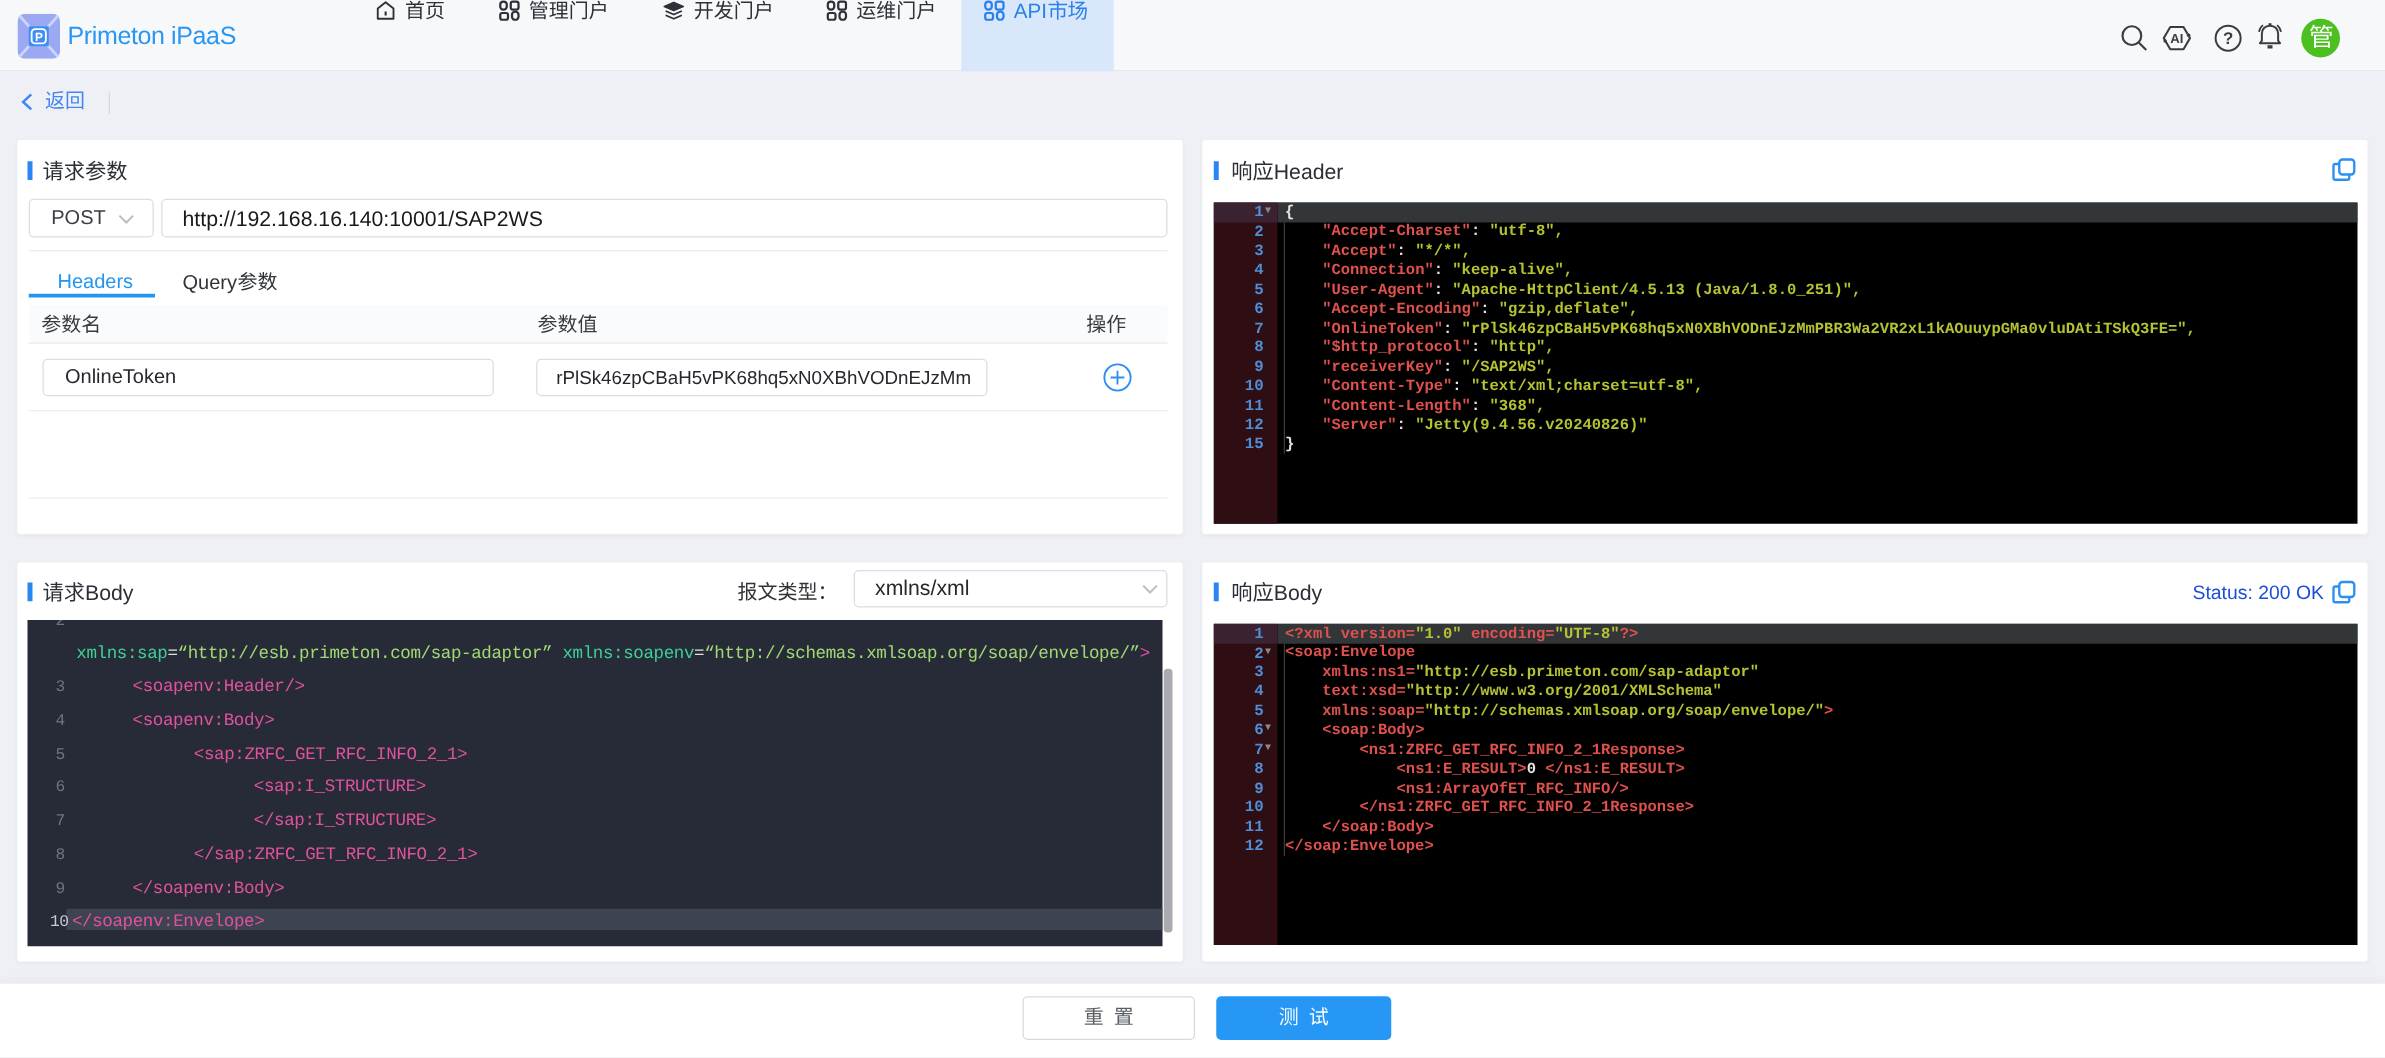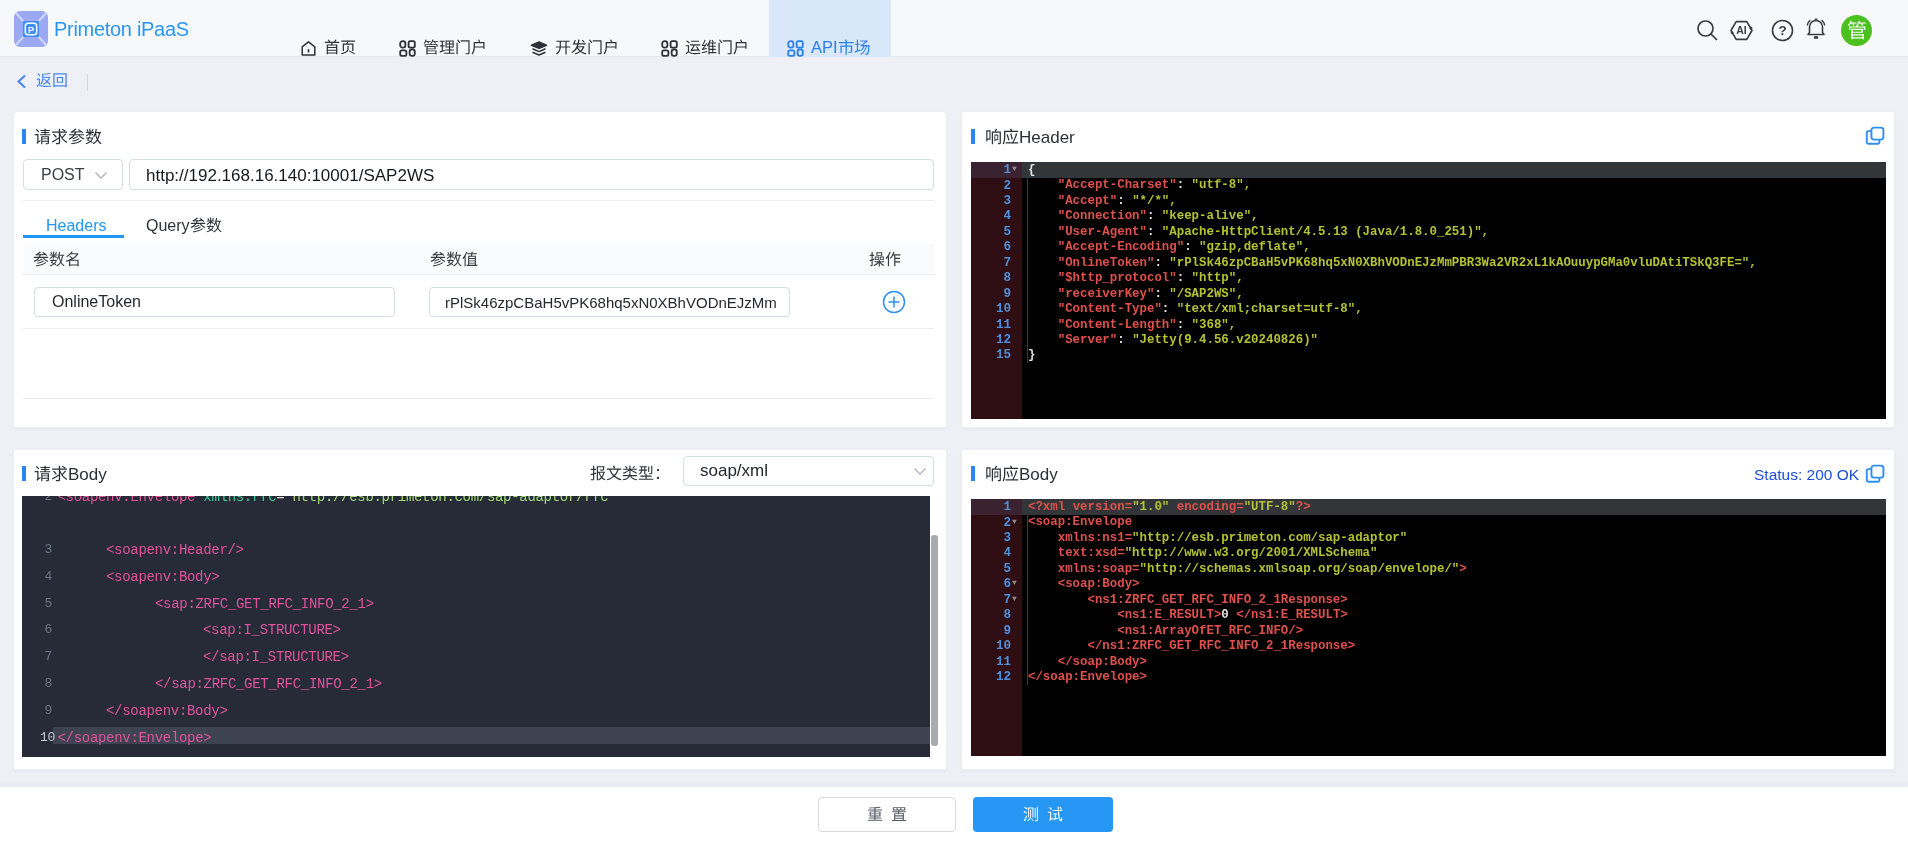--- a/index.html
+++ b/index.html
@@ -2,21 +2,21 @@
 <html><head>
 <meta charset="utf-8">
 <style>
 *{margin:0;padding:0;box-sizing:border-box}
 html,body{width:1908px;height:846px;overflow:hidden;background:#eef0f5;font-family:"Liberation Sans",sans-serif;position:relative}
 .c{width:1em;height:1em;display:inline-block;vertical-align:-0.13em;fill:currentColor;overflow:visible}
 .abs{position:absolute}
 
 #nav{position:absolute;left:0;top:0;width:1908px;height:57px;background:#f7f8fa;border-bottom:1px solid #e7e8ec}
 #logotxt{position:absolute;left:54px;top:18px;font-size:20px;font-weight:normal;color:#2a96f4;letter-spacing:-0.3px}
-.nitem{position:absolute;top:0;height:57px;display:flex;align-items:flex-end;font-size:16px;color:#2e3138}
+.nitem{position:absolute;top:0;height:57px;display:flex;align-items:flex-start;font-size:16px;color:#2e3138}
 .nitem>svg{margin-right:7px}
 #ntab{position:absolute;left:769px;top:0;width:122px;height:57px;background:#d8e7f9}
 .blue{color:#2a80ea}
 
 #back{position:absolute;left:16px;top:72px;font-size:16px;color:#4285f4;display:flex;align-items:center}
 #bkdiv{position:absolute;left:87px;top:74px;width:1px;height:17px;background:#d4d7de}
 
 .card{position:absolute;background:#fff;border:1px solid #edeff3;border-radius:3px;box-shadow:0 1px 3px rgba(40,50,70,.04)}
 .tbar{position:absolute;width:3.5px;height:15px;background:#2a86f3}
 .ttl{position:absolute;font-size:17px;color:#2b2f36;white-space:nowrap}
@@ -327,36 +327,36 @@
     </svg><svg class="c" viewBox="0 -880 1000 1000">
       <use href="#g6587"></use>
     </svg><svg class="c" viewBox="0 -880 1000 1000">
       <use href="#g7C7B"></use>
     </svg><svg class="c" viewBox="0 -880 1000 1000">
       <use href="#g578B"></use>
     </svg><svg class="c" viewBox="0 -880 1000 1000">
       <use href="#gFF1A"></use>
     </svg></div>
 <div class="inp" style="left:683px;top:456px;width:251px;height:30px"></div>
-<div class="abs" style="left:700px;top:461px;font-size:17px;color:#26282d">soap/xml</div>
+<div class="abs" style="left:700px;top:461px;font-size:17px;color:#26282d">xmlns/xml</div>
 <svg class="abs" style="left:913px;top:467px" width="14" height="9" viewBox="0 0 14 9" fill="none" stroke="#b9bdc6" stroke-width="1.6">
     <path d="M1.5 1.5 L7 7 L12.5 1.5"></path>
   </svg>
 <div class="edL" style="left:22px;top:495.5px;width:908px;height:261.5px">
  <div class="abs" style="left:31px;top:231px;width:877px;height:17px;background:#3d4350"></div>
  <div class="ln" style="top:-7px">2</div>
  <div class="ln" style="top:46.4px">3</div>
  <div class="ln" style="top:73.2px">4</div>
  <div class="ln" style="top:100px">5</div>
  <div class="ln" style="top:126.8px">6</div>
  <div class="ln" style="top:153.6px">7</div>
  <div class="ln" style="top:180.4px">8</div>
  <div class="ln" style="top:207.2px">9</div>
  <div class="ln" style="top:234px;color:#c6cbd6;width:33px">10</div>
- <div class="abs" style="left:35.5px;top:-7px"><span class="tg">&lt;soapenv:Envelope</span> <span class="at">xmlns:rfc</span><span class="eq">=</span><span class="st">“http://esb.primeton.com/sap-adaptor/rfc</span></div>
+ <div class="abs" style="left:39px;top:19.8px"><span class="at">xmlns:sap</span><span class="eq">=</span><span class="st">“http://esb.primeton.com/sap-adaptor”</span> <span class="at">xmlns:soapenv</span><span class="eq">=</span><span class="st">“http://schemas.xmlsoap.org/soap/envelope/”</span><span class="tg">&gt;</span></div>
  <div class="abs" style="left:84px;top:46.4px"><span class="tg">&lt;soapenv:Header/&gt;</span></div>
  <div class="abs" style="left:84px;top:73.2px"><span class="tg">&lt;soapenv:Body&gt;</span></div>
  <div class="abs" style="left:133px;top:100px"><span class="tg">&lt;sap:ZRFC_GET_RFC_INFO_2_1&gt;</span></div>
  <div class="abs" style="left:181px;top:126.8px"><span class="tg">&lt;sap:I_STRUCTURE&gt;</span></div>
  <div class="abs" style="left:181px;top:153.6px"><span class="tg">&lt;/sap:I_STRUCTURE&gt;</span></div>
  <div class="abs" style="left:133px;top:180.4px"><span class="tg">&lt;/sap:ZRFC_GET_RFC_INFO_2_1&gt;</span></div>
  <div class="abs" style="left:84px;top:207.2px"><span class="tg">&lt;/soapenv:Body&gt;</span></div>
  <div class="abs" style="left:35.5px;top:234px"><span class="tg">&lt;/soapenv:Envelope&gt;</span></div>
 </div>
 <div class="abs" style="left:931px;top:535px;width:6.5px;height:211px;background:#a9abb0;border-radius:3px"></div>

